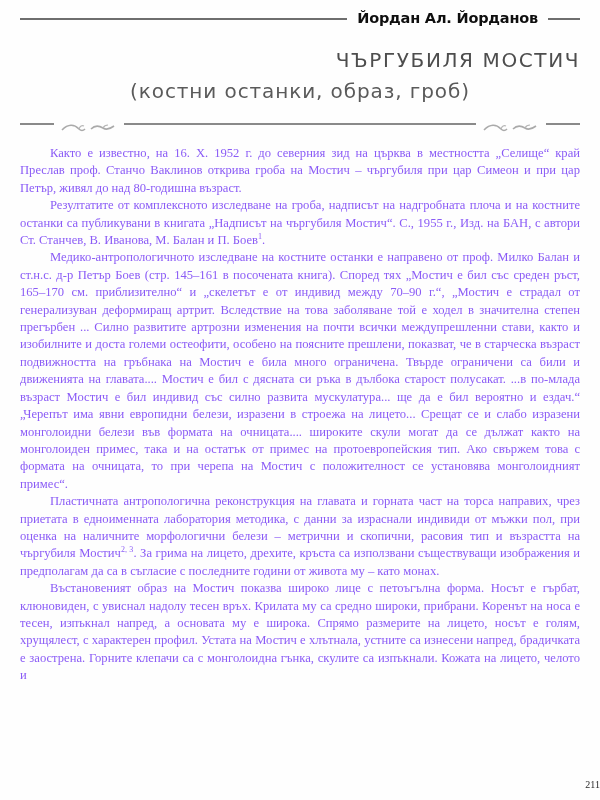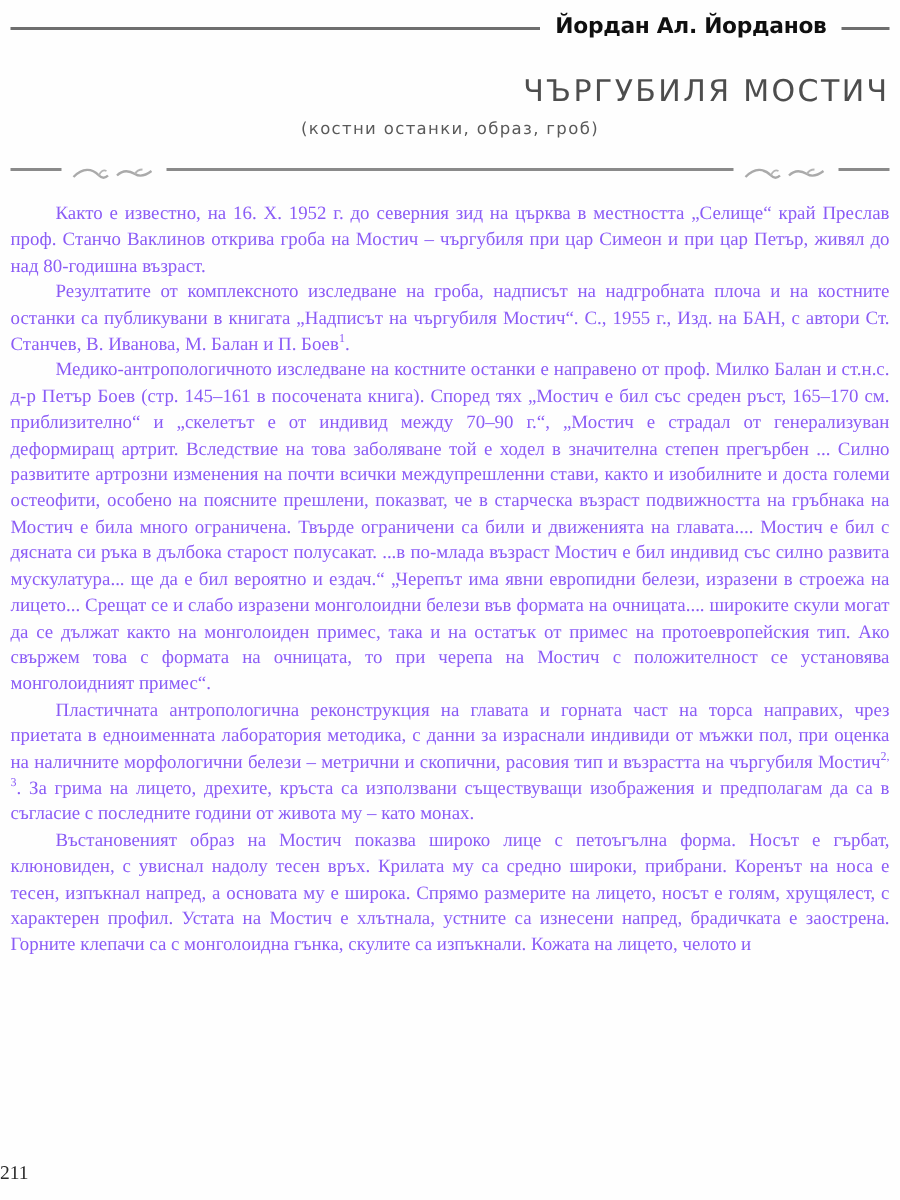--- a/index.html
+++ b/index.html
@@ -13,21 +13,21 @@
     font-family: "Liberation Serif", "DejaVu Serif", serif;
     color: #1b1b1b;
     overflow: hidden;
   }
 
   .page {
     position: relative;
     width: 600px;
     height: 800px;
     box-sizing: border-box;
-    padding: 0 7px;
+    padding: 0 20px;
     background: #fefefe;
   }
 
   
   .running-head {
     display: flex;
     align-items: center;
     gap: 10px;
     height: 30px;
     padding-top: 6px;
@@ -64,21 +64,21 @@
     font-family: "DejaVu Sans", "Liberation Sans", sans-serif;
     font-size: 20px;
     letter-spacing: 1.6px;
     color: #4d4d4d;
     font-weight: normal;
     margin: 0;
     text-align: right;
   }
   .doc-subtitle {
     font-family: "DejaVu Sans", "Liberation Sans", sans-serif;
-    font-size: 11px;
+    font-size: 20px;
     letter-spacing: 0.9px;
     color: #5a5a5a;
     margin: 7px 0 0 0;
     font-weight: normal;
   }
 
   
   .ornament-rule {
     display: flex;
     align-items: center;
@@ -121,22 +121,22 @@
     vertical-align: super;
     line-height: 0;
   }
 
   
   .folio {
     position: absolute;
     left: 0;
     right: 0;
     bottom: 10px;
-    text-align: left;
-    font-size: 13px;
+    text-align: right;
+    font-size: 10px;
     color: #2a2a2a;
     font-family: "Liberation Serif", "DejaVu Serif", serif;
   }
 </style>
 </head>
 <body>
 
 <div class="page">
 
   <div class="running-head">

